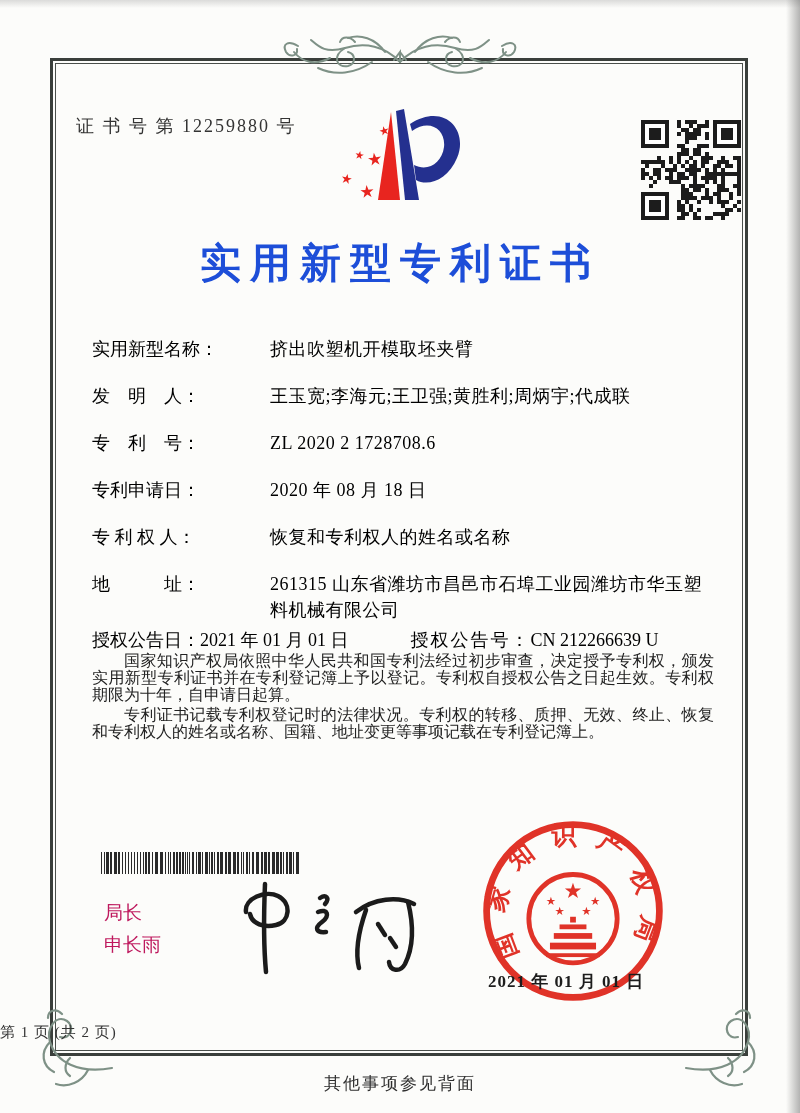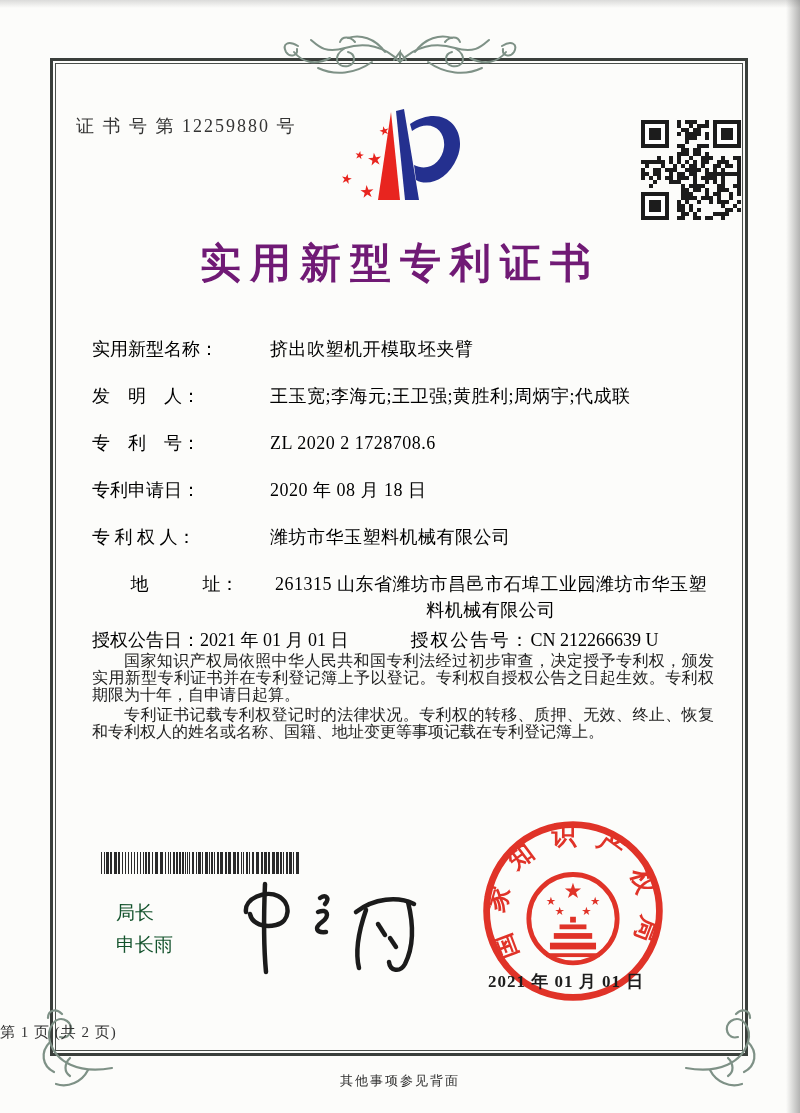--- a/index.html
+++ b/index.html
@@ -21,49 +21,49 @@
   .flourish.bl { left:26px; top:1004px; }
   .flourish.br { right:28px; top:1004px; transform:scaleX(-1); }
 
   .cert-number { position:absolute; left:76px; top:114px; font-size:18px; letter-spacing:2px; color:#333; }
 
   .logo { position:absolute; left:332px; top:100px; width:130px; height:114px; }
   .qr { position:absolute; left:641px; top:120px; width:100px; height:100px; }
   .qr svg { width:100%; height:100%; fill:#1c1c1c; }
 
   .title { position:absolute; left:0; top:236px; width:100%; text-align:center;
-    font-size:41px; font-weight:600; letter-spacing:9px; color:#701a75; }
+    font-size:41px; font-weight:600; letter-spacing:9px; color:#1d4ed8; }
 
   .fields { position:absolute; left:92px; top:336px; width:620px; font-size:18px; color:#000000; }
   .row { line-height:27px; margin-bottom:20px; }
   .flabel { display:inline-block; width:178px; vertical-align:top; }
   .fvalue { letter-spacing:.5px; }
-  .row--addr { margin-bottom:0;text-align:center; }
+  .row--addr { margin-bottom:0; }
   .row--addr .fvalue { display:inline-block; width:435px; line-height:26px; }
   .row--grant { margin-top:3px; }
   .glabel2 { margin-left:62px; letter-spacing:2px;text-align:right; }
 
   .paras { position:absolute; left:92px; top:652px; width:622px; font-size:16px;
     line-height:17px; color:#222; text-align:justify; }
   .paras p { text-indent:2em; margin-bottom:3px; }
 
   .barcode { position:absolute; left:101px; top:852px; width:200px; height:22px; }
   .barcode svg { width:100%; height:100%; fill:#2a2a2a; }
 
-  .sig-block { position:absolute; left:116px; top:897px; font-size:19px; line-height:32px; color:#14532d; }
+  .sig-block { position:absolute; left:104px; top:897px; font-size:19px; line-height:32px; color:#be185d; }
   .sig-svg { position:absolute; left:208px; top:878px; width:230px; height:100px; }
 
   .seal { position:absolute; left:477px; top:815px; width:192px; height:192px; opacity:.93; }
   .seal-date { position:absolute; left:488px; top:970px; width:160px; font-size:17px;
     font-weight:600; color:#1d1d1d; letter-spacing:1px; z-index:5; }
 
   .page-info { position:absolute; left:0; top:1023px; width:100%; text-align:left;
     font-size:15px; color:#333; letter-spacing:1px; }
   .back-note { position:absolute; left:0; top:1072px; width:100%; text-align:center;
-    font-size:13px; color:#2e2e2e; letter-spacing:2px; }
+    font-size:17px; color:#2e2e2e; letter-spacing:2px; }
 
   svg text.star { font-family:"DejaVu Sans",sans-serif; }
 </style>
 </head>
 <body>
 
 <div class="page">
 
   <div class="frame"></div>
 
@@ -342,21 +342,21 @@
     <div class="row">
       <span class="flabel">发　明　人：</span><span class="fvalue">王玉宽;李海元;王卫强;黄胜利;周炳宇;代成联</span>
     </div>
     <div class="row">
       <span class="flabel">专　利　号：</span><span class="fvalue">ZL 2020 2 1728708.6</span>
     </div>
     <div class="row">
       <span class="flabel">专利申请日：</span><span class="fvalue">2020 年 08 月 18 日</span>
     </div>
     <div class="row">
-      <span class="flabel">专 利 权 人：</span><span class="fvalue">潍坊市华玉塑料机械有限公司</span>
+      <span class="flabel">专 利 权 人：</span><span class="fvalue">恢复和专利权人的姓名或名称</span>
     </div>
     <div class="row row--addr">
       <span class="flabel">地　　　址：</span><span class="fvalue">261315 山东省潍坊市昌邑市石埠工业园潍坊市华玉塑料机械有限公司</span>
     </div>
     <div class="row row--grant">
       <span>授权公告日：</span><span>2021 年 01 月 01 日</span><span class="glabel2">授权公告号：</span><span>CN 212266639 U</span>
     </div>
   </div>
 
   <div class="paras">

